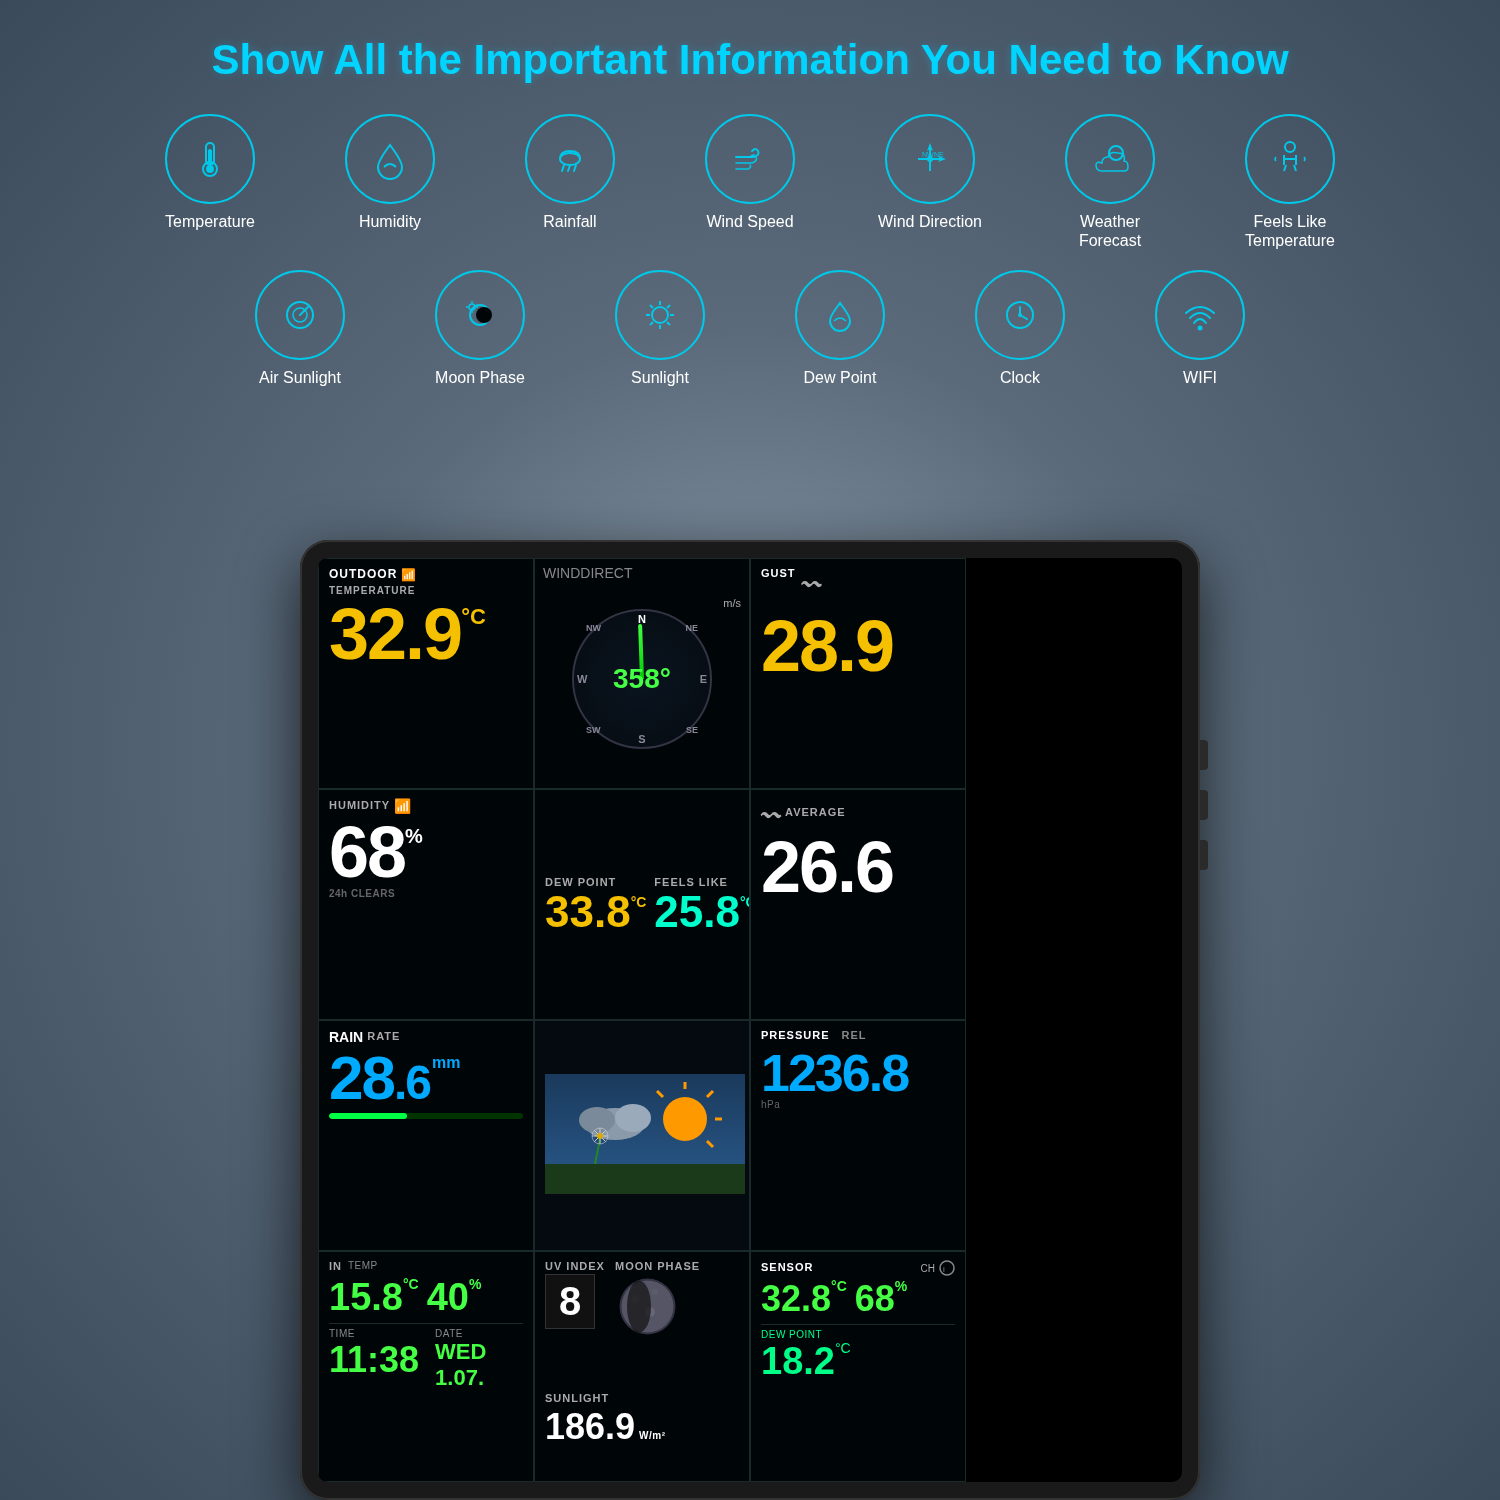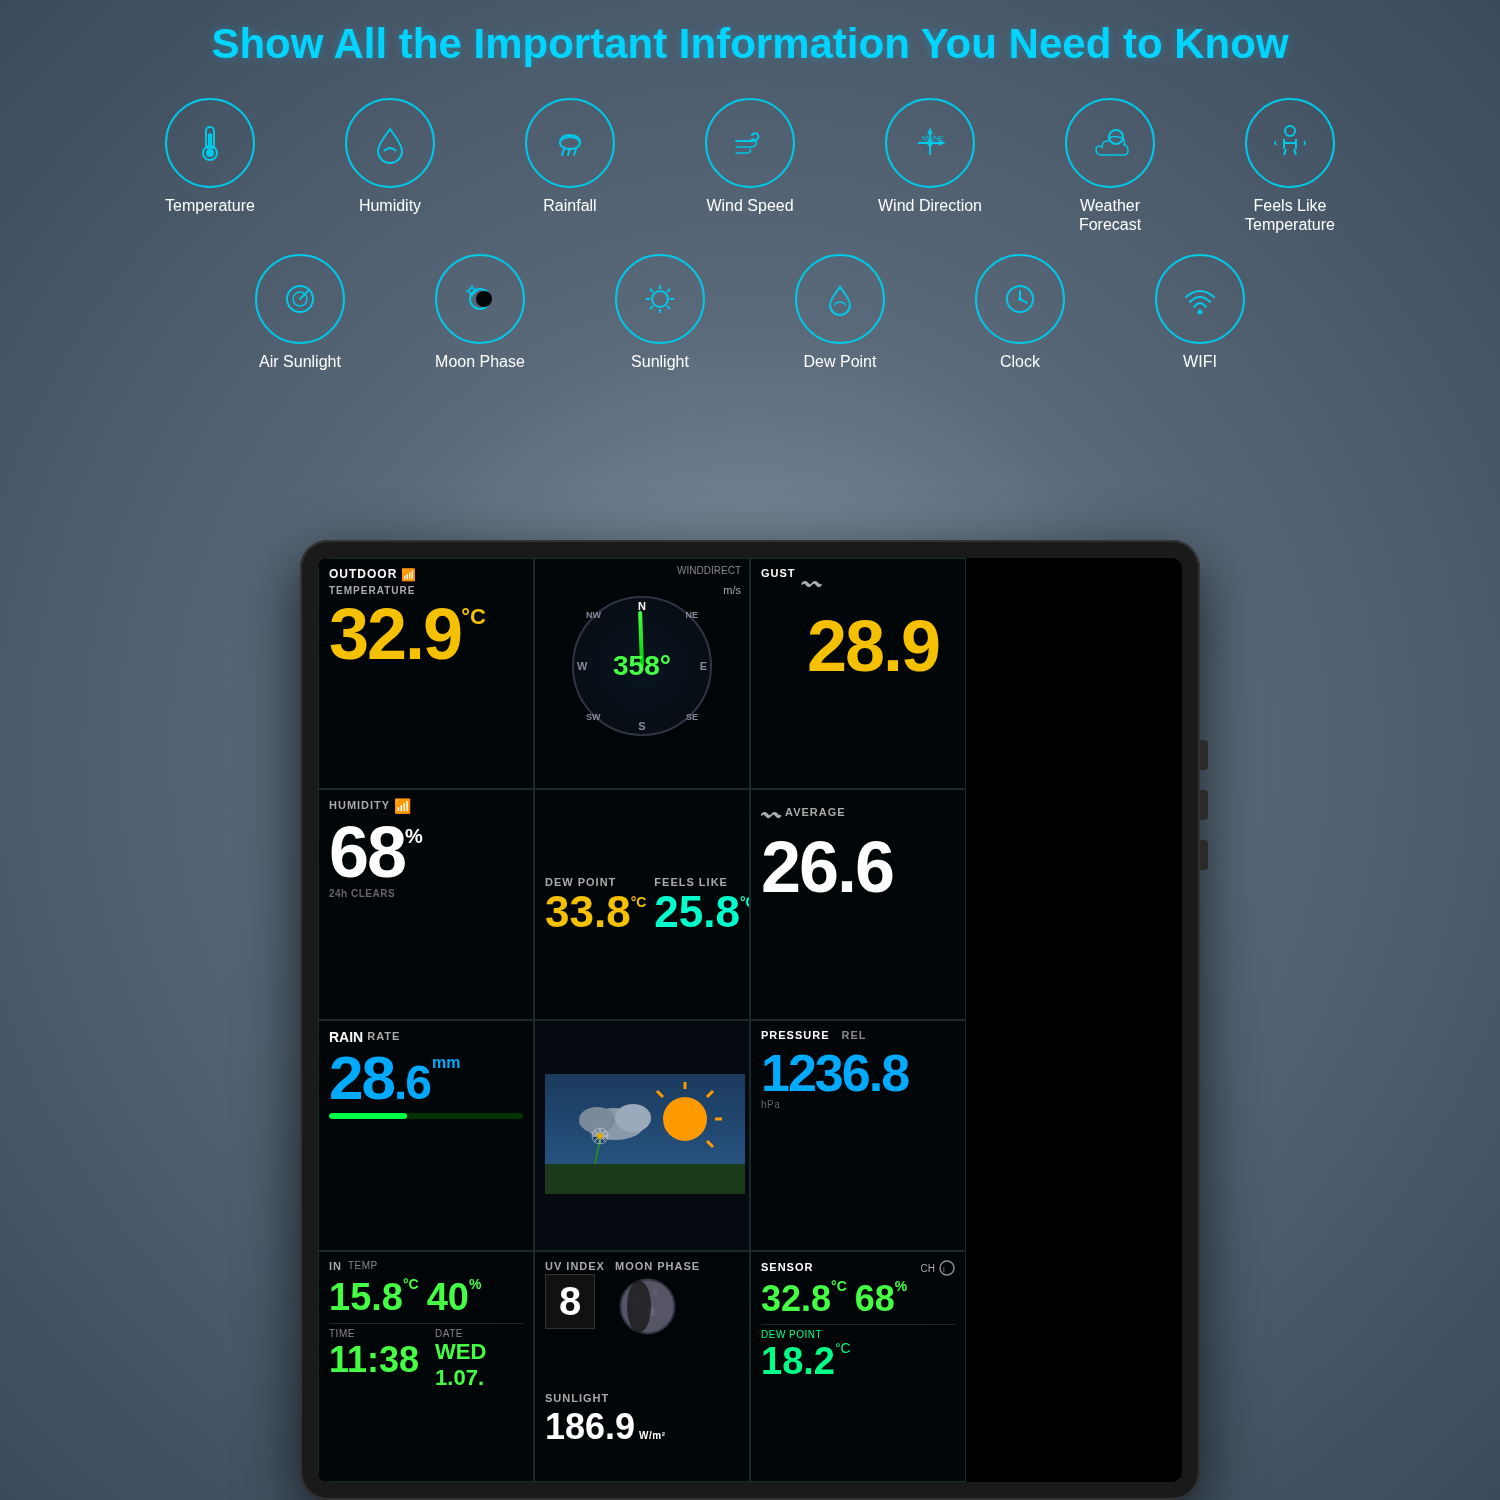--- a/index.html
+++ b/index.html
@@ -22,21 +22,21 @@
     
     .top-section {
       position: absolute;
       top: 0;
       left: 0;
       right: 0;
       height: 580px;
       display: flex;
       flex-direction: column;
       align-items: center;
-      padding: 20px 40px 0;
+      padding: 36px 40px 0;
     }
 
     .headline {
       color: #00d4ff;
       font-size: 42px;
       font-weight: bold;
       text-align: center;
       margin-bottom: 30px;
       text-shadow: 0 0 10px rgba(0,200,255,0.3);
     }
@@ -285,25 +285,25 @@
       top: 50%;
       left: 50%;
       transform: translate(-50%, -50%);
       color: #44ff44;
       font-size: 28px;
       font-weight: bold;
     }
 
     .wind-top-labels {
       display: flex;
-      justify-content: flex-end;
+      justify-content: flex-start;
       width: 100%;
-      font-size: 10px;
+      font-size: 14px;
       color: #888;
-      margin-bottom: 8px;
+      margin-bottom: 16px;
     }
 
     .wind-ms {
       color: #aaa;
       font-size: 11px;
       text-align: right;
       width: 100%;
     }
 
     
@@ -629,21 +629,21 @@
           </div>
         </div>
       </div>
 
       <div class="screen-cell cell-gust">
         <div style="display:flex; gap:6px; margin-bottom:14px;">
           <span class="cell-label val-white">GUST</span>
           <span style="color:#aaa; font-size:20px;">〰</span>
         </div>
         <div style="display:flex; align-items:flex-start; line-height:1;">
-          <span class="big-val val-yellow" style="font-size:72px;margin-left:46px;">28.9</span>
+          <span class="big-val val-yellow" style="font-size:72px;">28.9</span>
         </div>
       </div>
 
       <div class="screen-cell cell-humidity">
         <div style="display:flex; align-items:center; gap:4px; margin-bottom:2px;">
           <span class="cell-label">HUMIDITY</span>
           <span class="wifi-icon-small">📶</span>
         </div>
         <div style="display:flex; align-items:flex-start; line-height:1;">
           <span class="big-val val-white" style="font-size:72px;">68</span>

